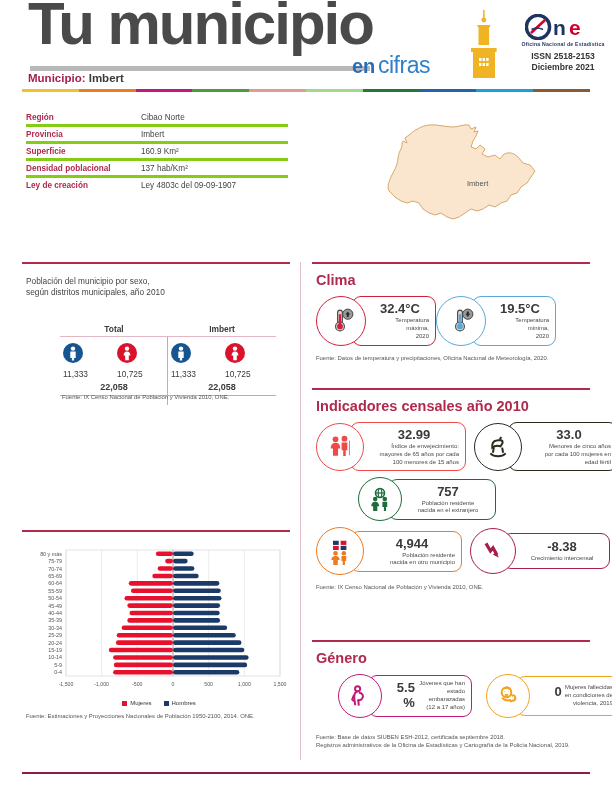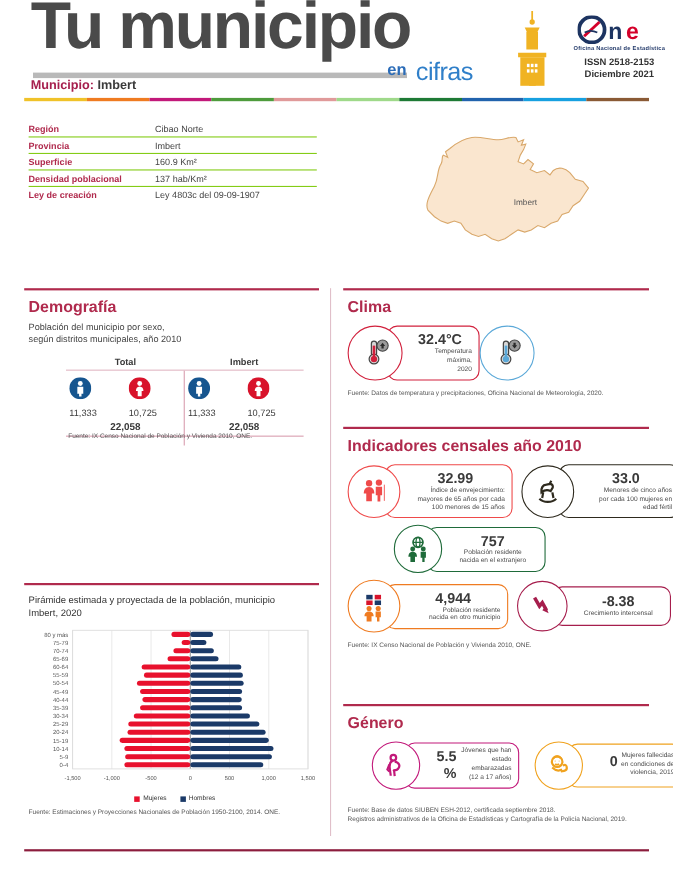--- a/index.html
+++ b/index.html
@@ -20,21 +20,21 @@
     font-size:60px;font-weight:bold;letter-spacing:-2px;
     color:#4a4a4a;font-family:"Liberation Sans",sans-serif;
     line-height:1;
   }
   .title-rule{
     position:absolute;left:30px;top:66px;width:340px;height:5px;
     background:#b9b9b9;
   }
   .title-en{
     position:absolute;left:352px;top:55px;
-    font-size:15px;color:#2b6cb8;font-weight:bold;
+    font-size:20px;color:#2b6cb8;font-weight:bold;
   }
   .title-cifras{
     position:absolute;left:378px;top:52px;
     font-size:23px;color:#2f7fc9;font-weight:300;
     letter-spacing:-0.5px;
   }
   .muni-line{
     position:absolute;left:28px;top:72px;
     font-size:11.5px;color:#a61e4d;font-weight:bold;
   }
@@ -52,21 +52,21 @@
   }
   .issn{font-size:8.6px;color:#333;font-weight:bold;margin-top:4px;line-height:1.25;}
 
   
   .stripe{position:absolute;left:22px;top:89px;width:568px;height:3px;display:flex;}
   .stripe div{height:3px;}
 
   
   .facts{position:absolute;left:26px;top:110px;width:262px;}
   .fact-row{
-    display:flex;border-bottom:1px solid #84cc16;
+    display:flex;border-bottom:3px solid #84cc16;
     padding:2.5px 0 2.5px 0;
   }
   .fact-row:last-child{border-bottom:none;}
   .fact-k{width:115px;font-size:8.2px;color:#b02a4d;font-weight:600;}
   .fact-v{font-size:8.2px;color:#444;}
 
   
   .map-wrap{position:absolute;left:345px;top:105px;width:250px;height:140px;}
   .map-label{
     position:absolute;left:122px;top:74px;font-size:7.5px;color:#555;
@@ -229,21 +229,20 @@
 
   <div class="hdiv-left"></div>
   <div class="hdiv-right"></div>
   <div class="vdiv"></div>
   <div class="sec-rule" style="left:312px;top:388px;width:278px;"></div>
   <div class="sec-rule" style="left:312px;top:640px;width:278px;"></div>
   <div class="sec-rule" style="left:22px;top:530px;width:268px;"></div>
   <div class="footer-rule"></div>
 
   <div class="demog">
-    <div class="sec-h">Demografía</div>
     <div class="sec-sub" id="demoSub">Población del municipio por sexo,<br>según distritos municipales, año 2010</div>
   </div>
 
   <div class="pop-table">
     <div class="pt-head">
       <div>Total</div>
       <div>Imbert</div>
     </div>
     <div class="pt-hr"></div>
     <div style="position:relative">
@@ -289,21 +288,20 @@
       <div class="pt-tot">
         <div>22,058</div>
         <div>22,058</div>
       </div>
     </div>
     <div class="pt-botline"></div>
   </div>
   <div class="src demo-src">Fuente: IX Censo Nacional de Población y Vivienda 2010, ONE.</div>
 
   <div class="pyr-box">
-    <div class="pyr-title" id="pyrTitle">Pirámide estimada y proyectada de la población, municipio<br>Imbert, 2020</div>
     <div class="pyr-chart">
       <svg id="pyrSvg" width="262" height="152" viewBox="0 0 262 152">
           <line x1="40" y1="4" x2="40" y2="130" stroke="#e6e6e6" stroke-width="0.8"></line>
           <text x="40" y="140" font-size="5.2" fill="#555" text-anchor="middle" font-family="Liberation Sans, sans-serif">-1,500</text>
           <line x1="75.66666666666666" y1="4" x2="75.66666666666666" y2="130" stroke="#e6e6e6" stroke-width="0.8"></line>
           <text x="75.66666666666666" y="140" font-size="5.2" fill="#555" text-anchor="middle" font-family="Liberation Sans, sans-serif">-1,000</text>
           <line x1="111.33333333333333" y1="4" x2="111.33333333333333" y2="130" stroke="#e6e6e6" stroke-width="0.8"></line>
           <text x="111.33333333333333" y="140" font-size="5.2" fill="#555" text-anchor="middle" font-family="Liberation Sans, sans-serif">-500</text>
           <line x1="147" y1="4" x2="147" y2="130" stroke="#9a9a9a" stroke-width="1"></line>
           <text x="147" y="140" font-size="5.2" fill="#555" text-anchor="middle" font-family="Liberation Sans, sans-serif">0</text>
@@ -403,20 +401,24 @@
           <div class="kpi-circle" style="width: 48px; height: 48px; border: 1.6px solid rgb(90, 168, 216);">
             <svg width="34" height="34" viewBox="0 0 34 34">
       <rect x="13.600000000000001" y="6.12" width="4.760000000000001" height="13.600000000000001" rx="2.3800000000000003" fill="#d7d7d7" stroke="#444" stroke-width="1.1"></rect>
       <circle cx="15.979999999999999" cy="22.44" r="4.42" fill="#d7d7d7" stroke="#444" stroke-width="1.1"></circle>
       <rect x="14.79" y="10.2" width="2.3800000000000003" height="11.56" fill="#5aa8d8"></rect>
       <circle cx="15.979999999999999" cy="22.44" r="2.89" fill="#5aa8d8"></circle>
       <circle cx="23.799999999999997" cy="10.2" r="5.1" fill="#9a9a9a" stroke="#444" stroke-width="1"></circle>
       <path d="M23.799999999999997 12.92 L21.42 9.86 L22.78 9.86 L22.78 7.48 L24.82 7.48 L24.82 9.86 L26.18 9.86 Z" fill="#2b2b2b"></path>
             </svg>
           </div>
+          <div class="kpi-panel" style="width: 84px; min-height: 44px; border: 1.4px solid rgb(90, 168, 216);">
+            <div class="kpi-val">19.5°C</div>
+            <div class="kpi-lbl">Temperatura<br>mínima,<br>2020</div>
+          </div>
         </div>
       </div>
     <div class="src" style="margin-top:9px;">Fuente: Datos de temperatura y precipitaciones, Oficina Nacional de Meteorología, 2020.</div>
   </div>
 
   <div class="censales">
     <div class="sec-h">Indicadores censales año 2010</div>
     <div id="censItems" style="margin-top:8px;">
         <div style="display: flex; gap: 8px;">
           <div class="kpi">

